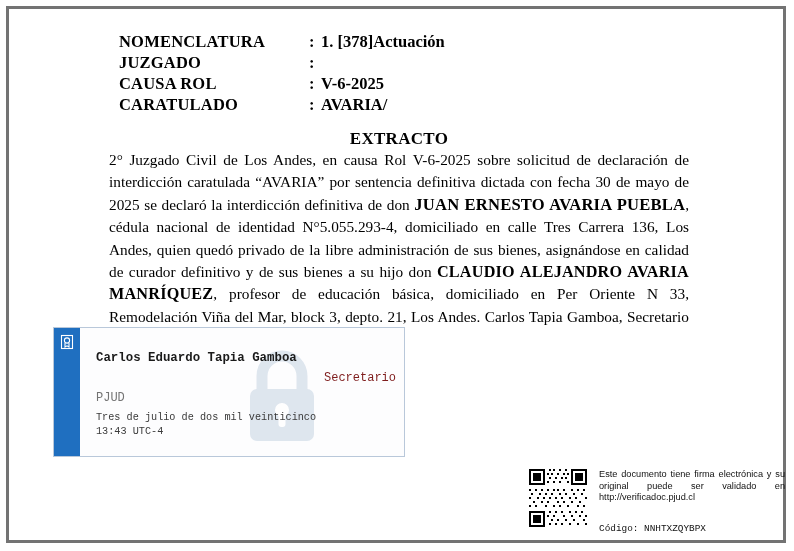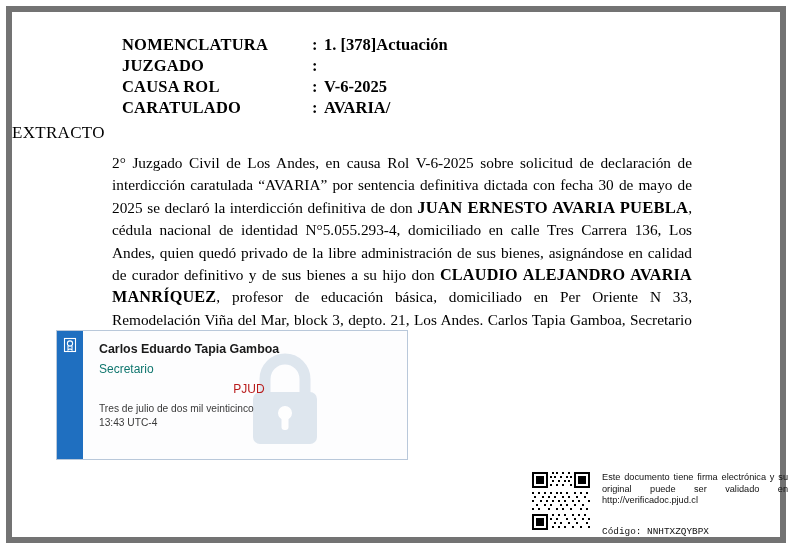--- a/index.html
+++ b/index.html
@@ -14,21 +14,21 @@
     color: #000;
     position: relative;
     overflow: hidden;
   }
   .page {
     position: absolute;
     left: 6px;
     top: 6px;
     width: 780px;
     height: 537px;
-    border: 6px solid #737373;
+    border: 3px solid #737373;
     box-sizing: border-box;
     background: #fff;
   }
   .header-block {
     position: absolute;
     left: 110px;
     top: 22px;
     width: 600px;
   }
   .hrow {
@@ -47,24 +47,25 @@
   .hsep {
     width: 12px;
     flex: 0 0 12px;
   }
   .hval {
     flex: 1 1 auto;
   }
   .extracto-title {
     position: absolute;
     left: 0;
-    top: 111px;
+    top: 120px;
     width: 780px;
+    text-align: center;
     font-size: 17px;
-    font-weight: normal;
+    font-weight: bold;
     letter-spacing: 0.3px;
   }
   .body-text {
     position: absolute;
     left: 100px;
     top: 140px;
     width: 580px;
     font-size: 15.3px;
     line-height: 22.4px;
     text-align: justify;
@@ -115,42 +116,42 @@
     position: absolute;
     left: 178px;
     top: 14px;
     width: 100px;
     height: 110px;
     opacity: 0.85;
   }
   .sig-text {
     position: absolute;
     left: 42px;
-    top: 10px;
+    top: 22px;
     width: 300px;
-    font-family: Liberation Sans, sans-serif;
+    font-family: Liberation Mono, monospace;
   }
   .sig-name {
     font-size: 12.4px;
     font-weight: bold;
     color: #1a1a1a;
     line-height: 17px;
   }
   .sig-role {
     font-size: 12px;
-    color: #0f766e;
+    color: #7f1d1d;
     line-height: 17px;
     margin-top: 3px;
+    text-align: right;
   }
   .sig-org {
     font-size: 12px;
-    color: #b91c1c;
+    color: #737373;
     line-height: 17px;
     margin-top: 3px;
-    text-align: center;
   }
   .sig-date {
     font-size: 10.2px;
     color: #3a3a3a;
     line-height: 14px;
     margin-top: 4px;
   }
   .sig-time {
     font-size: 10.2px;
     color: #3a3a3a;

